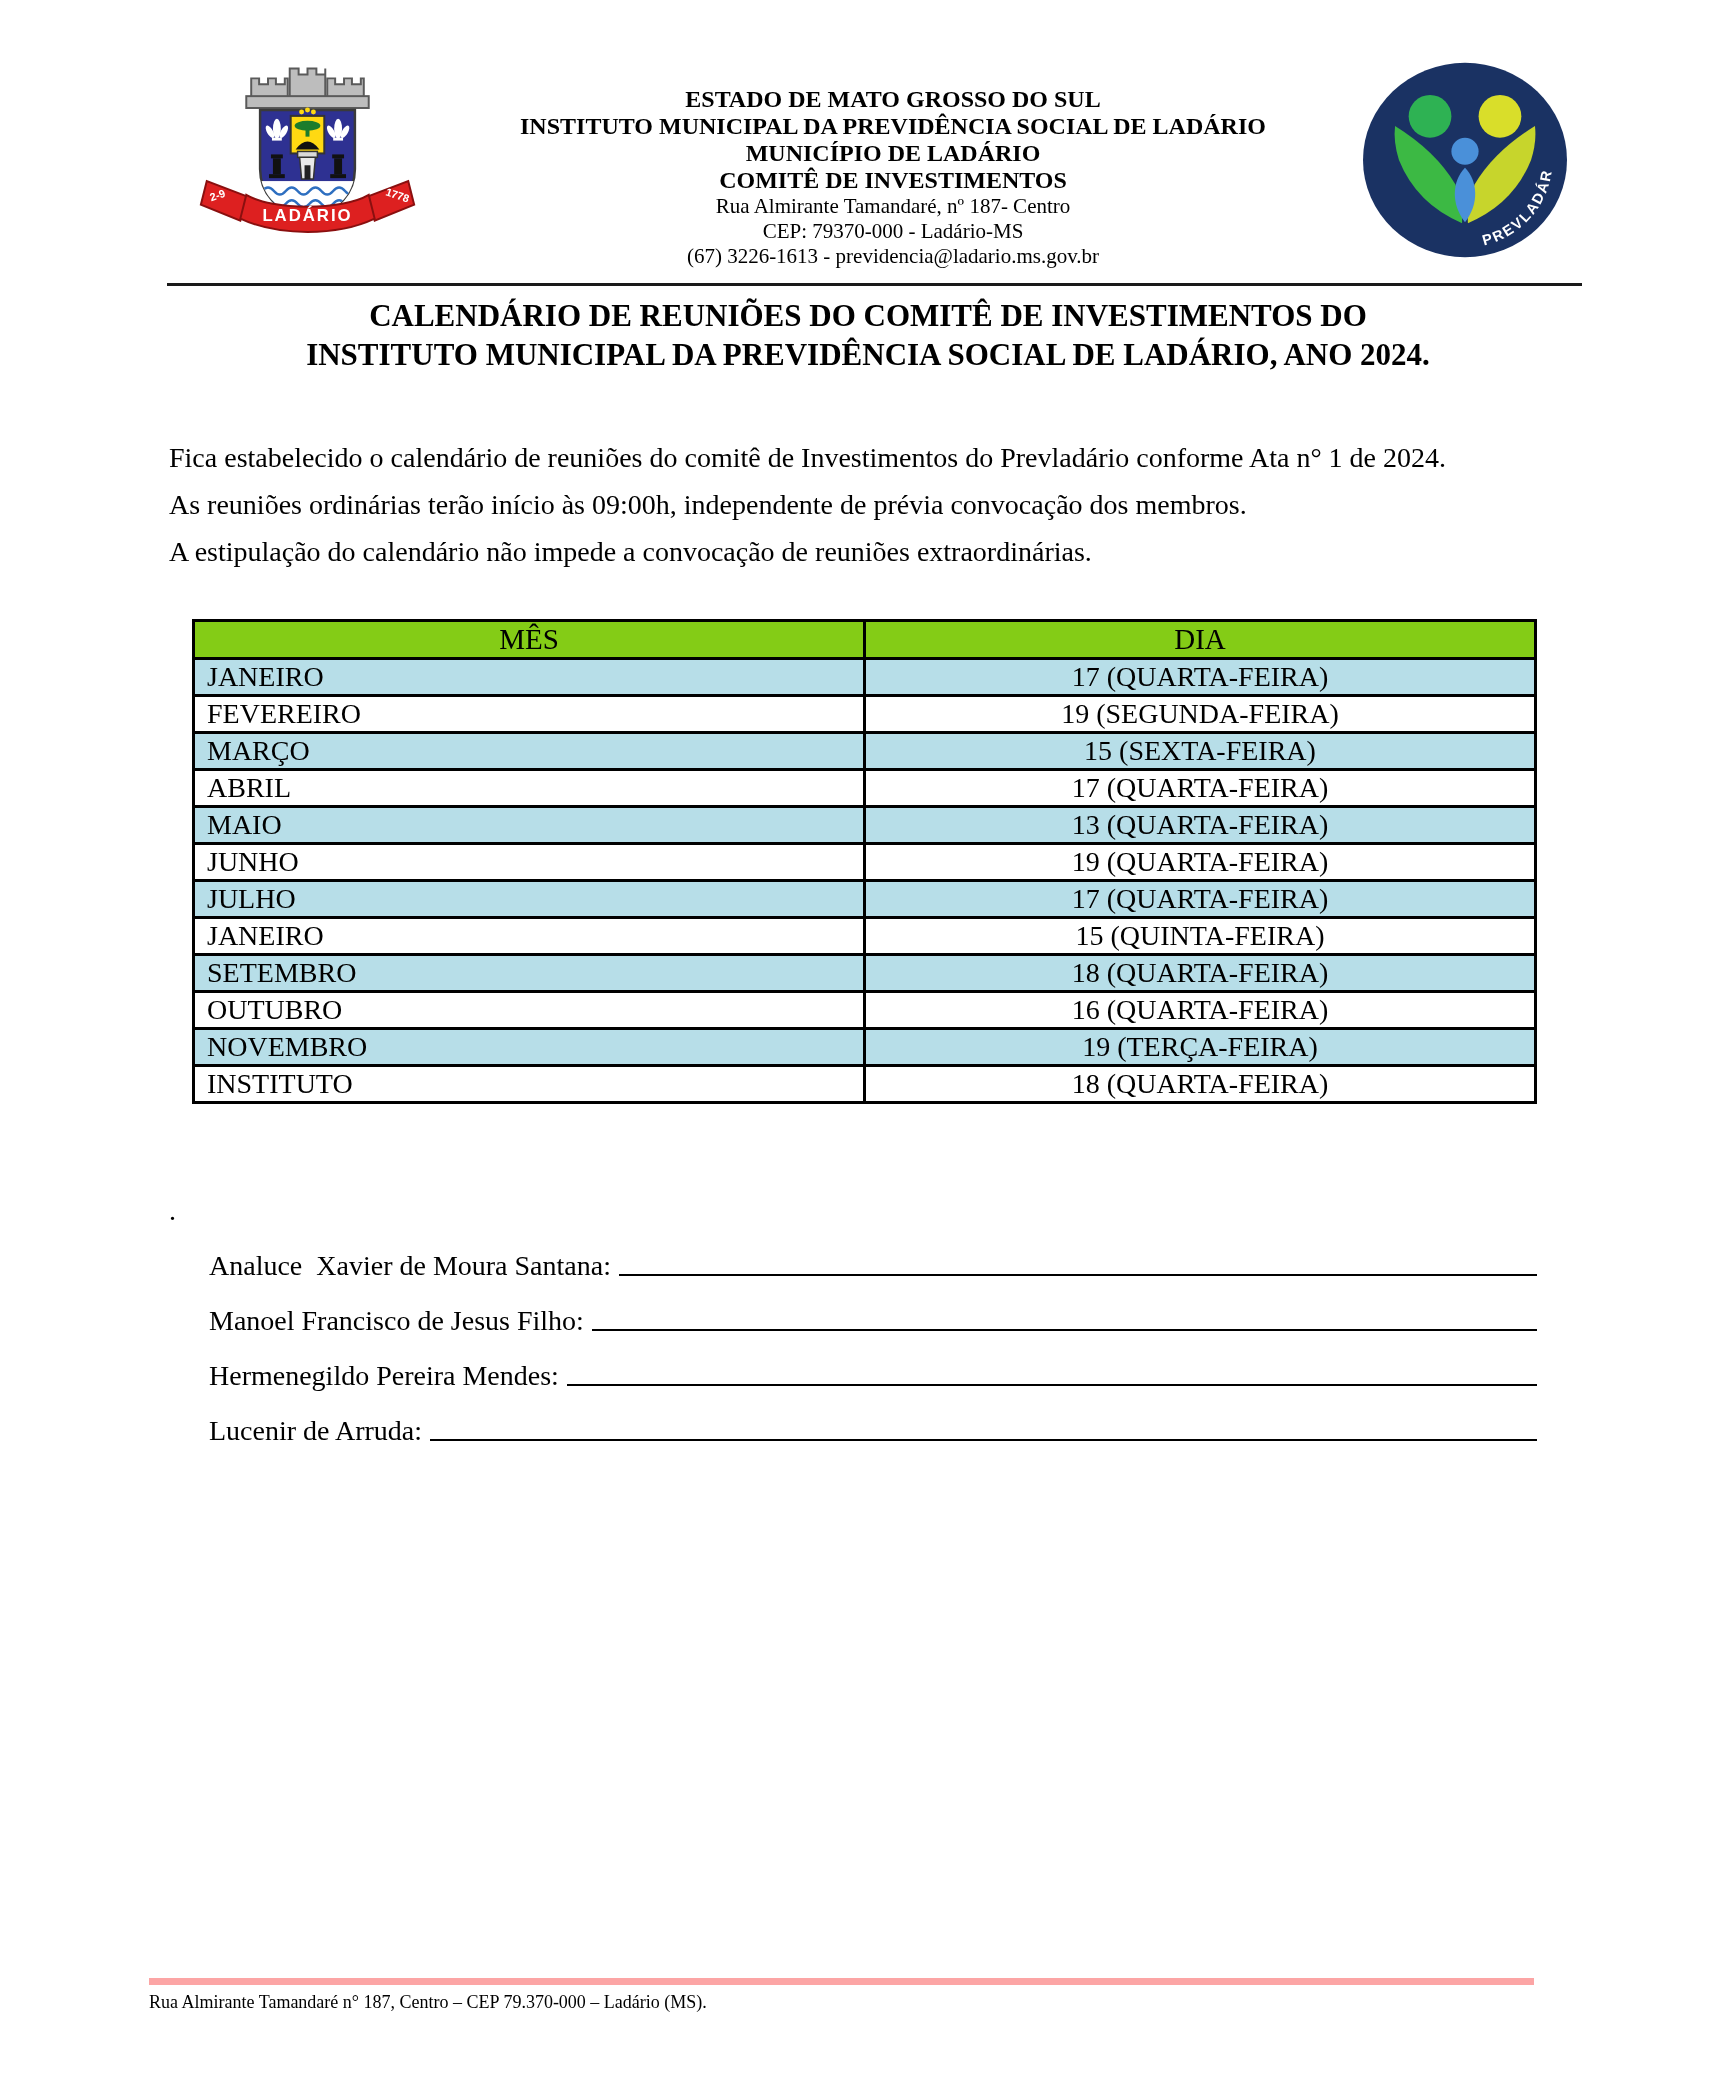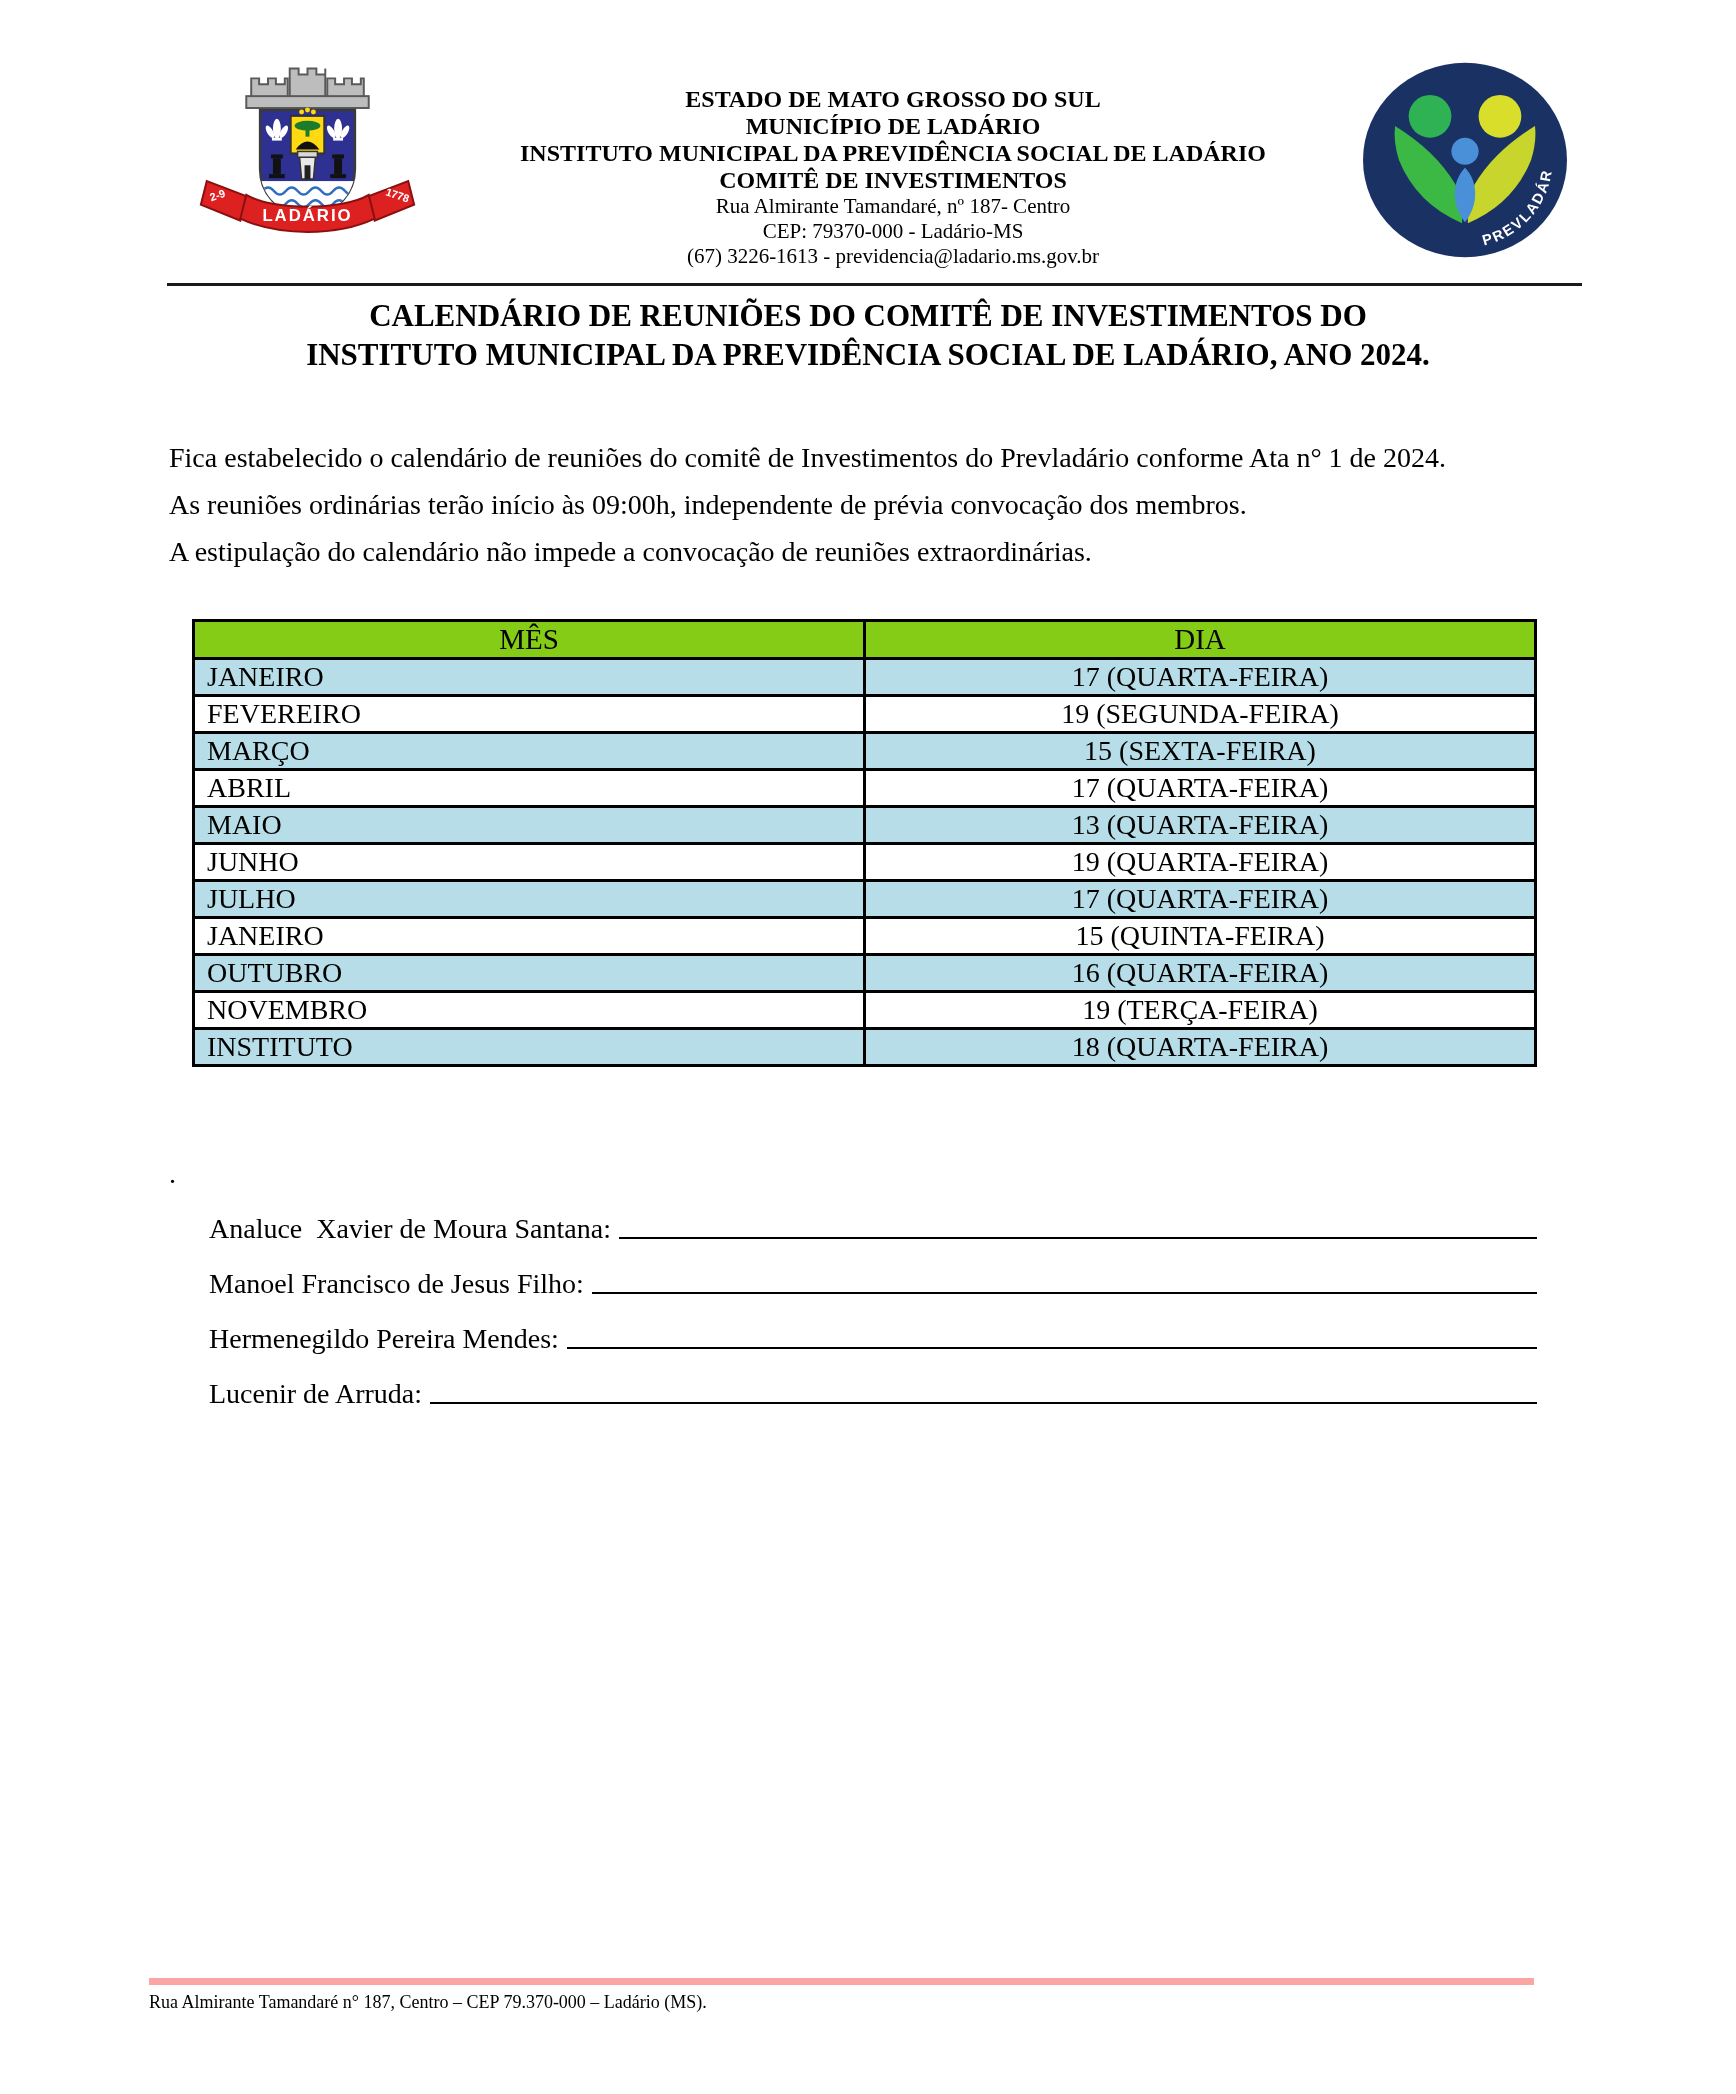--- a/index.html
+++ b/index.html
@@ -175,22 +175,22 @@
           <path d="M58 144 C85 160 155 160 182 144 L188 168 C150 186 90 186 52 168 Z" fill="#dd2020"></path>
         </g>
         <text x="120" y="170" text-anchor="middle" font-family="Liberation Sans, sans-serif" font-size="17" font-weight="bold" fill="#ffffff" letter-spacing="2">LADÁRIO</text>
         <text x="30" y="148" text-anchor="middle" transform="rotate(-18 30 148)" font-family="Liberation Sans, sans-serif" font-size="11" font-weight="bold" fill="#ffffff">2-9</text>
         <text x="210" y="148" text-anchor="middle" transform="rotate(18 210 148)" font-family="Liberation Sans, sans-serif" font-size="11" font-weight="bold" fill="#ffffff">1778</text>
       </svg>
     </div>
 
     <div class="header-center">
       <div class="org-line">ESTADO DE MATO GROSSO DO SUL</div>
+      <div class="org-line">INSTITUTO MUNICIPAL DA PREVIDÊNCIA SOCIAL DE LADÁRIO</div>
       <div class="org-line">MUNICÍPIO DE LADÁRIO</div>
-      <div class="org-line">INSTITUTO MUNICIPAL DA PREVIDÊNCIA SOCIAL DE LADÁRIO</div>
       <div class="org-line">COMITÊ DE INVESTIMENTOS</div>
       <div class="addr-line">Rua Almirante Tamandaré, nº 187- Centro</div>
       <div class="addr-line">CEP: 79370-000 - Ladário-MS</div>
       <div class="addr-line">(67) 3226-1613 - previdencia@ladario.ms.gov.br</div>
     </div>
 
     <div class="prev-logo-box">
       <svg width="214" height="204" viewBox="0 0 220 210">
         <ellipse cx="110" cy="105" rx="105" ry="100" fill="#1a3263"></ellipse>
         <circle cx="74" cy="60" r="22" fill="#2eb253"></circle>
@@ -257,20 +257,24 @@
           </tr>
         <tr>
             <td class="month">JULHO</td>
             <td class="day">17  (QUARTA-FEIRA)</td>
           </tr>
         <tr>
             <td class="month">JANEIRO</td>
             <td class="day">15  (QUINTA-FEIRA)</td>
           </tr>
         <tr>
+            <td class="month">SETEMBRO</td>
+            <td class="day">18  (QUARTA-FEIRA)</td>
+          </tr>
+        <tr>
             <td class="month">OUTUBRO</td>
             <td class="day">16  (QUARTA-FEIRA)</td>
           </tr>
         <tr>
             <td class="month">NOVEMBRO</td>
             <td class="day">19  (TERÇA-FEIRA)</td>
           </tr>
         <tr>
             <td class="month">INSTITUTO</td>
             <td class="day">18  (QUARTA-FEIRA)</td>

